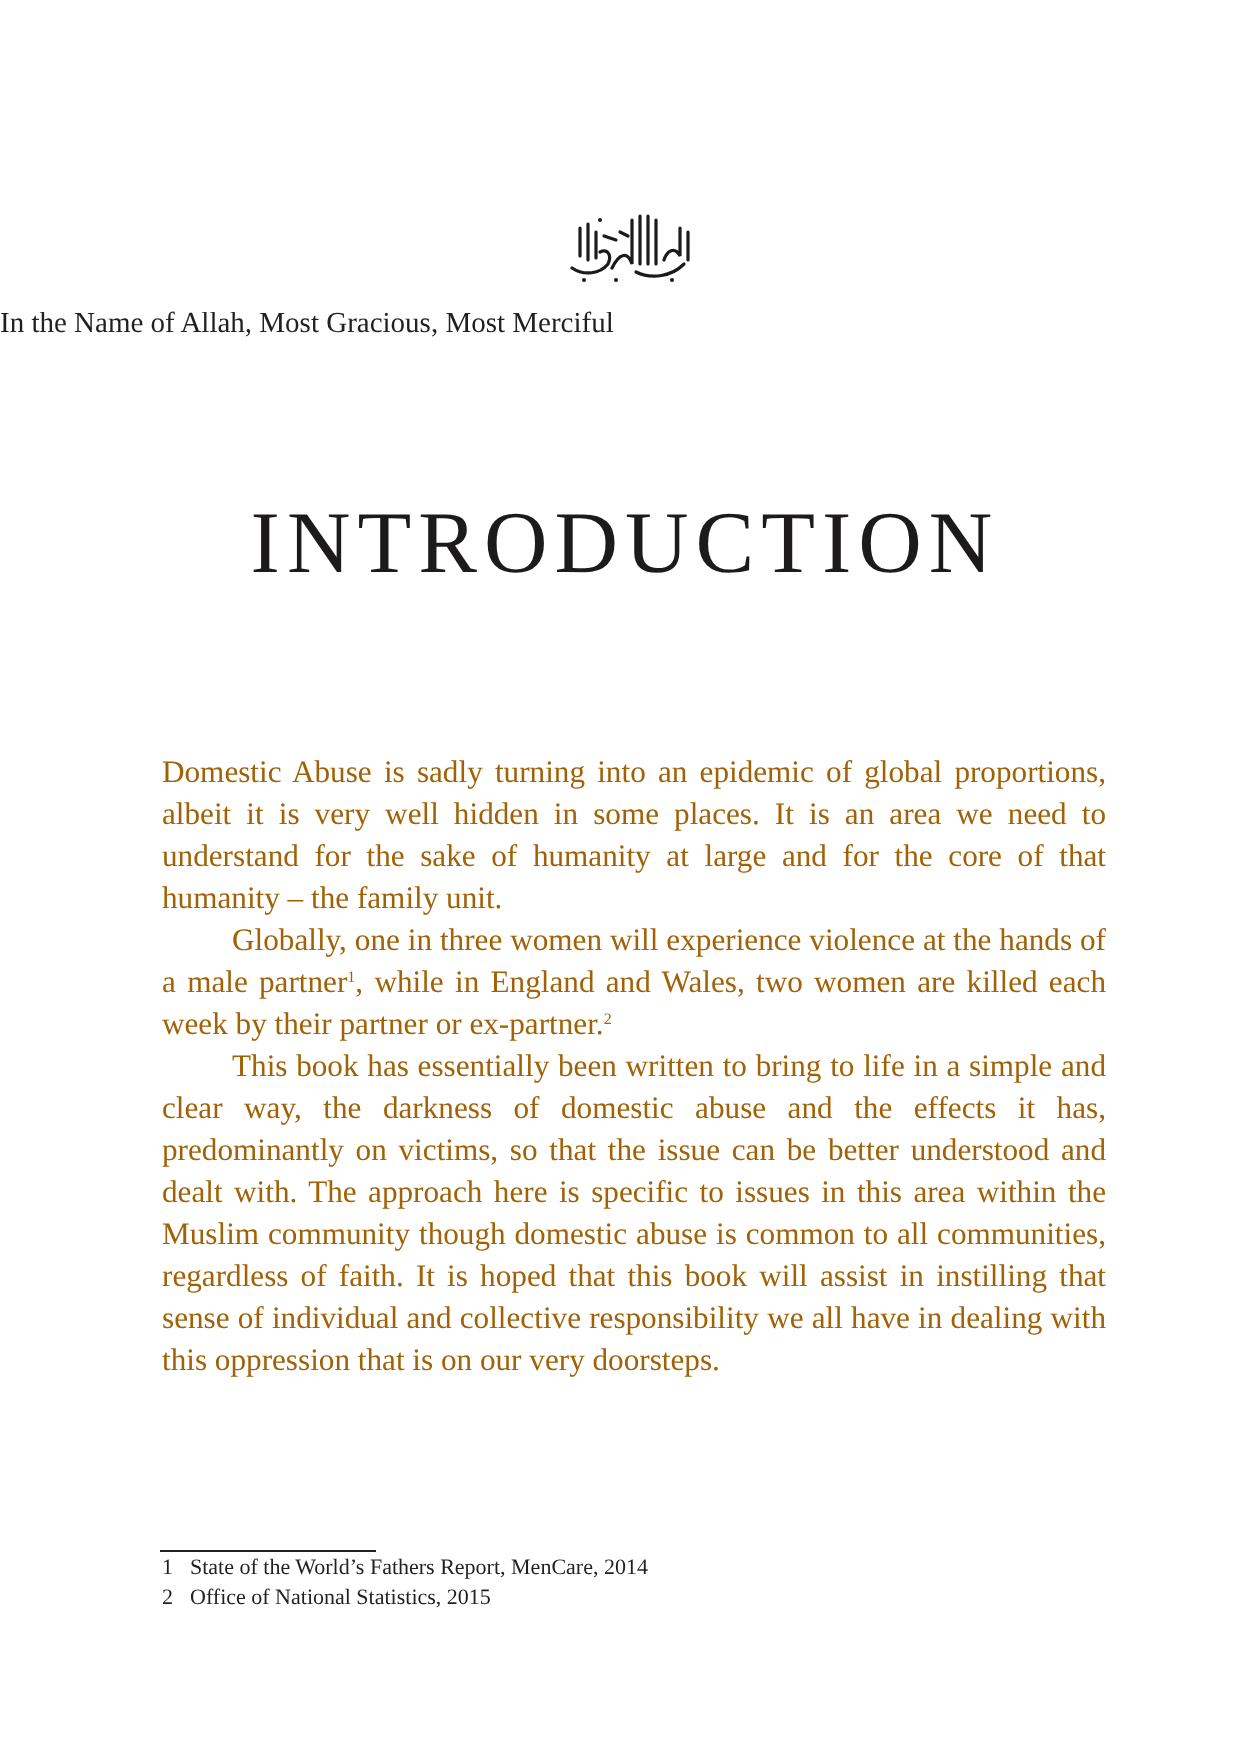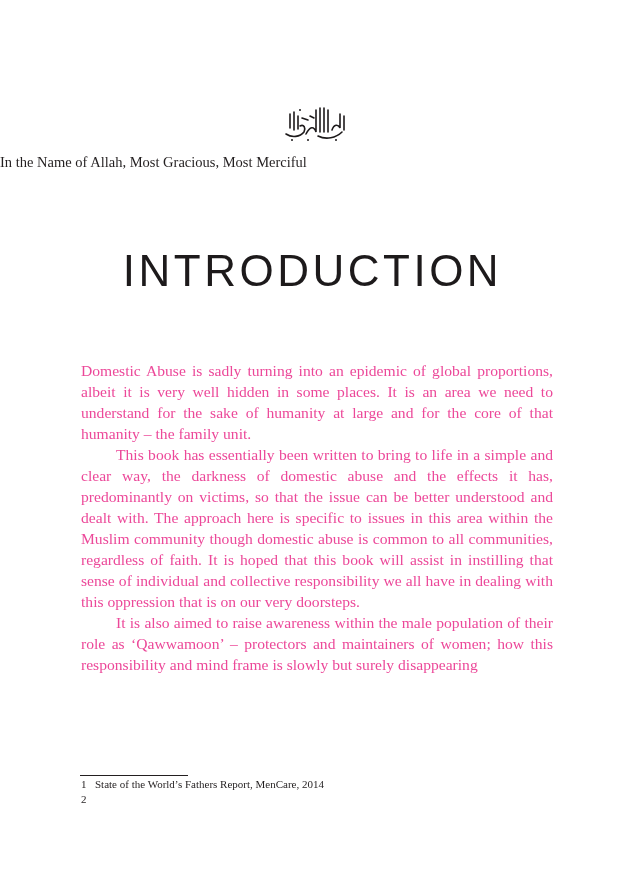--- a/index.html
+++ b/index.html
@@ -2,25 +2,25 @@
 <html><head>
 <meta charset="utf-8">
 <style>
   html, body { margin: 0; padding: 0; background: #ffffff; }
   body { width: 625px; height: 881px; position: relative; overflow: hidden;
          font-family: "DejaVu Serif", "Liberation Serif", serif; color: #231f20; }
   .bismillah { position: absolute; left: 280px; top: 104px; width: 70px; height: 40px; }
   .invocation { position: absolute; left: 0; width: 625px; top: 154px; text-align: left;
                 font-family: "Liberation Serif", serif; font-size: 14.5px; color: #231f20; }
   .title { position: absolute; left: 0; width: 625px; top: 246px; text-align: center;
-           font-family: Liberation Sans, sans-serif; font-size: 44px; letter-spacing: 3.5px;
+           font-family: Liberation Serif, serif; font-size: 44px; letter-spacing: 3.5px;
            color: #1d1a1b; font-weight: normal; }
-  .body { position: absolute; left: 81px; width: 472px; top: 360px;
+  .body { position: absolute; left: 81px; width: 472px; top: 376px;
           font-family: "Liberation Serif", serif; font-size: 15.6px; line-height: 21px;
-          text-align: justify; color: #ec4899; }
+          text-align: justify; color: #a16207; }
   .body p { margin: 0; }
   .body p.indent { text-indent: 35px; }
   sup { font-size: 8px; line-height: 0; vertical-align: 5px; }
   .rule { position: absolute; left: 80px; top: 775px; width: 108px; height: 1px; background: #231f20; }
   .footnotes { position: absolute; left: 81px; top: 777px; font-family: "Liberation Serif", serif;
                font-size: 11px; line-height: 15px; color: #231f20; }
   .fn { display: flex; }
   .fn .num { width: 14px; }
 </style>
 </head>
@@ -45,29 +45,30 @@
         <circle cx="20" cy="6" r="1"></circle>
     </g>
   </svg>
 
   <div class="invocation">In the Name of Allah, Most Gracious, Most Merciful</div>
 
   <h1 class="title" style="margin:0;">INTRODUCTION</h1>
 
   <div class="body">
     <p>Domestic Abuse is sadly turning into an epidemic of global proportions, albeit it is very well hidden in some places. It is an area we need to understand for the sake of humanity at large and for the core of that humanity – the family unit.</p>
+    <p class="indent"><span>Globally, one in three women will experience violence at the hands of a male partner</span><sup>1</sup><span>, while in England and Wales, two women are killed each week by their partner or ex-partner.</span><sup>2</sup></p>
     <p class="indent">This book has essentially been written to bring to life in a simple and clear way, the darkness of domestic abuse and the effects it has, predominantly on victims, so that the issue can be better understood and dealt with. The approach here is specific to issues in this area within the Muslim community though domestic abuse is common to all communities, regardless of faith. It is hoped that this book will assist in instilling that sense of individual and collective responsibility we all have in dealing with this oppression that is on our very doorsteps.</p>
-    <p class="indent">It is also aimed to raise awareness within the male population of their role as ‘Qawwamoon’ – protectors and maintainers of women; how this responsibility and mind frame is slowly but surely disappearing</p>
   </div>
 
   <div class="rule"></div>
 
   <div class="footnotes">
     <div class="fn">
       <span class="num">1</span>
       <span>State of the World’s Fathers Report, MenCare, 2014</span>
     </div>
     <div class="fn">
       <span class="num">2</span>
+      <span>Office of National Statistics, 2015</span>
     </div>
   </div>
 
 </div>
 
 </body></html>

